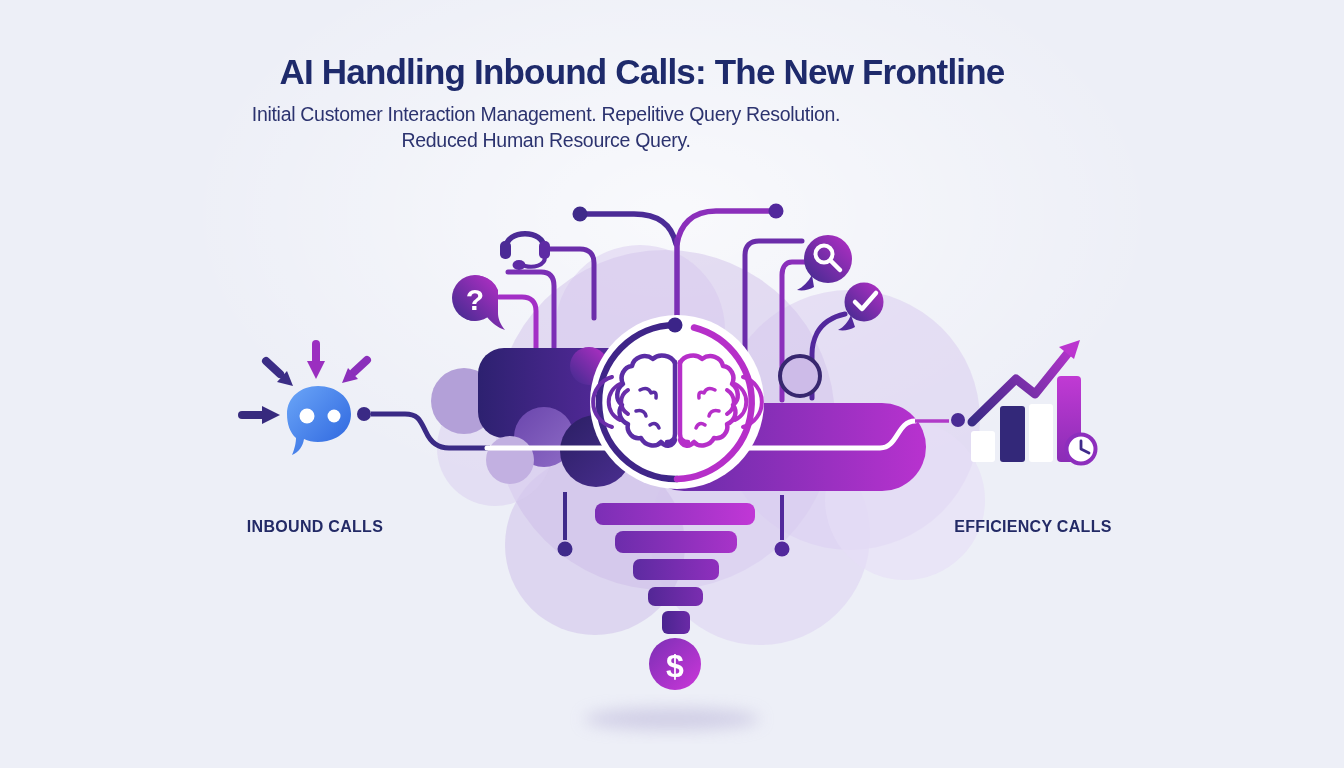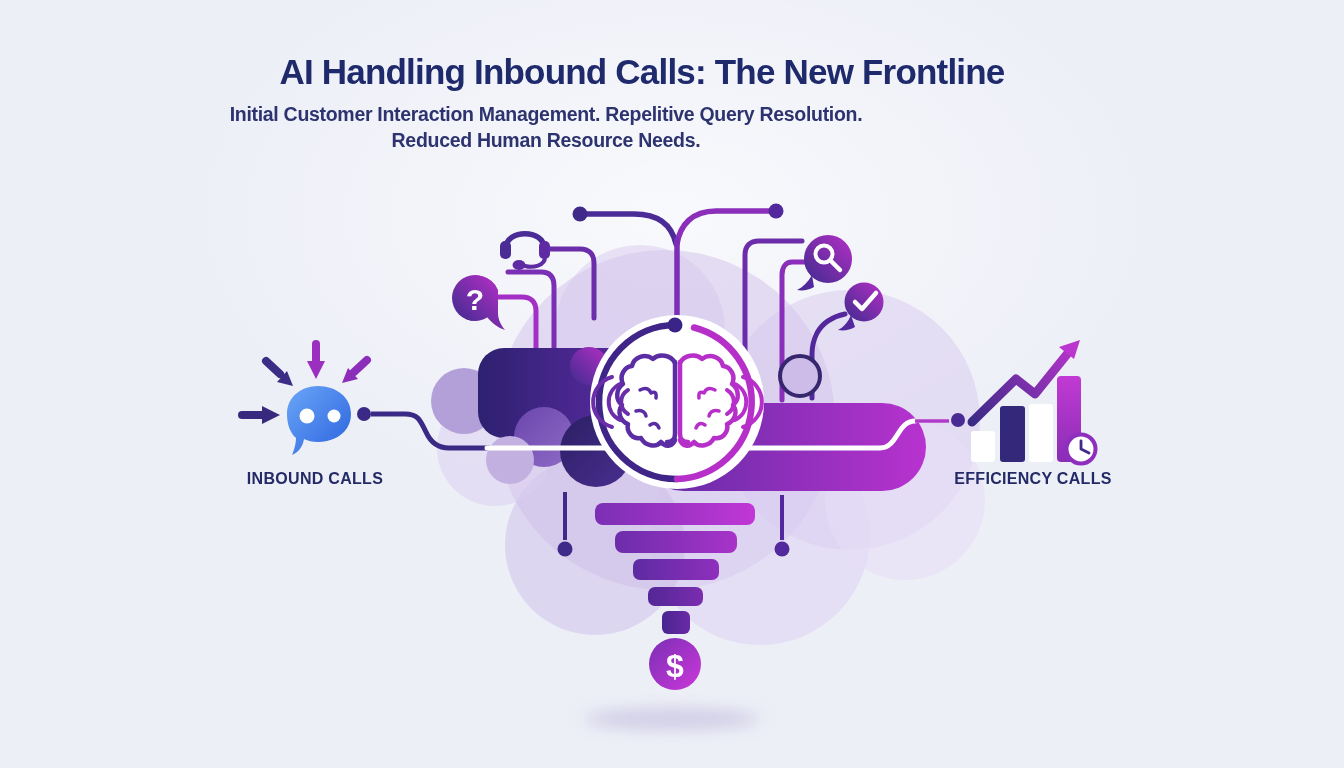--- a/index.html
+++ b/index.html
@@ -11,25 +11,25 @@
   .bg-glow{
     position:absolute;inset:0;
     background:radial-gradient(ellipse 700px 420px at 50% 28%, rgba(255,255,255,.65), rgba(255,255,255,0) 70%);
   }
   .title{
     position:absolute;left:0;top:52px;width:1284px;text-align:center;
     font-size:35px;font-weight:800;letter-spacing:-0.8px;color:#1e2a6b;
   }
   .subtitle{
     position:absolute;left:0;top:101px;width:1092px;text-align:center;
-    font-size:19.5px;font-weight:700;letter-spacing:-0.3px;color:#2c336f;line-height:26px;
+    font-size:19.5px;font-weight:400;letter-spacing:-0.3px;color:#2c336f;line-height:26px;
   }
   .side-label{
     position:absolute;width:260px;text-align:center;
-    font-size:16px;font-weight:800;letter-spacing:.3px;color:#232a66;
+    font-size:16px;font-weight:800;letter-spacing:.3px;color:#232a66;margin-top:48px;
   }
   .label-left{left:185px;top:470px;}
   .label-right{left:903px;top:470px;}
   svg{position:absolute;left:0;top:0;}
 </style>
 </head>
 <body>
 
 <div class="bg-glow"></div>
 
@@ -260,16 +260,16 @@
 
   <g>
     <circle cx="1081" cy="449" r="14.5" fill="#ffffff" stroke="#8d2ebd" stroke-width="4"></circle>
     <path d="M 1081 449 V 441 M 1081 449 L 1089 453" fill="none" stroke="#3f2a8a" stroke-width="2.8" stroke-linecap="round"></path>
   </g>
 </svg>
 
 <div class="title">AI Handling Inbound Calls: The New Frontline</div>
 <div class="subtitle">
   <div>Initial Customer Interaction Management. Repelitive Query Resolution.</div>
-  <div>Reduced Human Resource Needs.</div>
+  <div>Reduced Human Resource Query.</div>
 </div>
 <div class="side-label label-left">INBOUND CALLS</div>
 <div class="side-label label-right">EFFICIENCY CALLS</div>
 
 </body></html>

